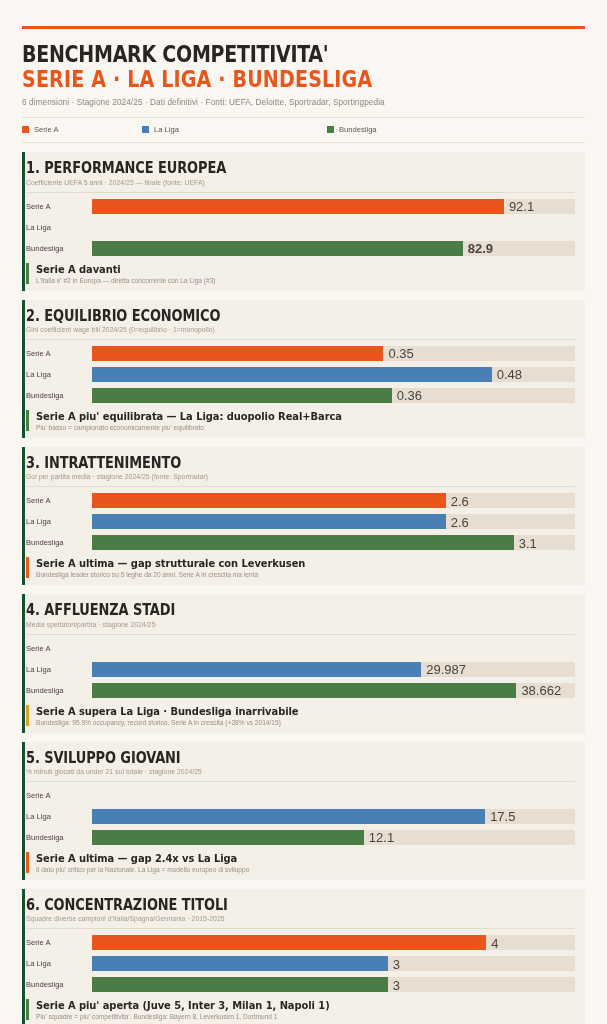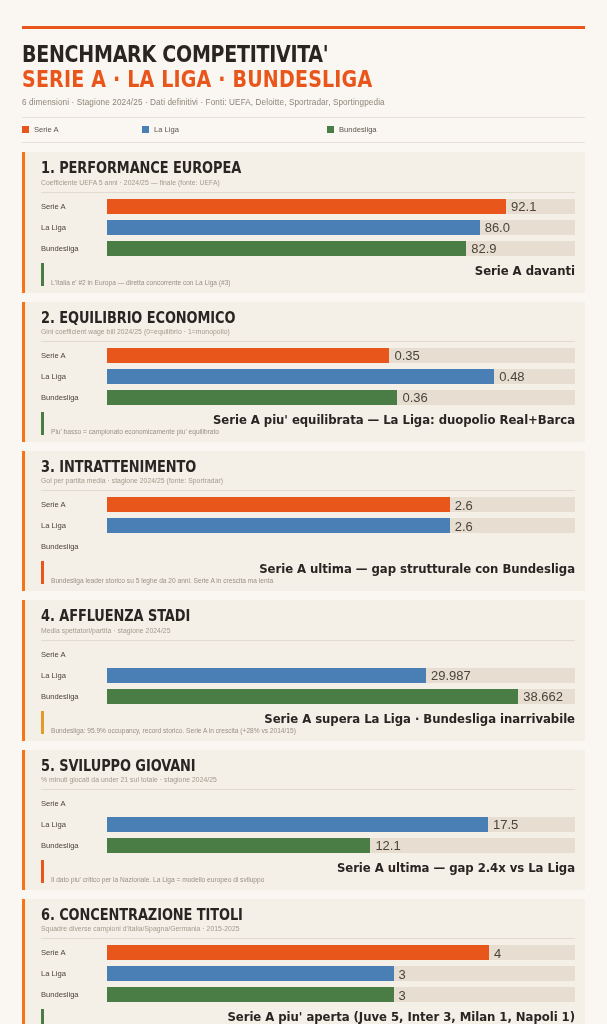--- a/index.html
+++ b/index.html
@@ -38,23 +38,23 @@
     margin-top: 10px; padding: 7px 0 8px 0;
     border-top: 1px solid #e6e0d6; border-bottom: 1px solid #e6e0d6;
   }
   .legend-item { display: flex; align-items: center; font-size: 7.6px; color: #5d564d; }
   .legend-item:nth-child(1) { width: 120px; }
   .legend-item:nth-child(2) { width: 185px; }
   .sw { width: 7px; height: 7px; margin-right: 5px; display: inline-block; }
   
   .section {
     background: #f4efe7;
-    border-left: 3px solid #f97316;
+    border-left: 3px solid #14532d;
     margin-top: 9px;
-    padding: 8px 10px 7px 16px;
+    padding: 8px 10px 7px 1px;
   }
   .sec-title {
     font-family: "DejaVu Sans Condensed", "Liberation Sans Narrow", "Liberation Sans", sans-serif;
     font-weight: 700; font-size: 15.5px; color: #2a2522;
     letter-spacing: -0.1px; line-height: 1.05;
     transform: scaleX(0.93); transform-origin: left center;
   }
   .sec-sub { font-size: 6.8px; color: #a39a8c; margin-top: 2px; letter-spacing: .05px; }
   .rows { margin-top: 6px; border-top: 1px solid #e2dbd0; padding-top: 4px; }
   .row { display: flex; align-items: center; height: 19px; margin-bottom: 2px; }
@@ -67,21 +67,21 @@
   .val {
     position: absolute; top: 50%; transform: translateY(-50%);
     font-size: 13px; color: #4a443c; white-space: nowrap;
   }
   
   .callout { margin-top: 5px; padding-left: 7px; border-left: 3px solid #4a7c45; }
   .callout.neg { border-left-color: #E8561B; }
   .callout.warn { border-left-color: #E39B2A; }
   .callout-head {
     font-family: "DejaVu Sans Condensed", "Liberation Sans Narrow", "Liberation Sans", sans-serif;
-    font-weight: 700; font-size: 13px; color: #2a2522; letter-spacing: -.05px; text-align: right;
+    font-weight: 700; font-size: 11px; color: #2a2522; letter-spacing: -.05px;
   }
   .callout-note { font-size: 6.6px; color: #9a9185; margin-top: 1px; }
   
   .score-wrap { margin-top: 11px; border-top: 1px solid #e6e0d6; padding-top: 9px; }
 </style>
 </head>
 <body>
 
 <div class="page">
 
@@ -113,30 +113,26 @@
         <div class="rows">
           <div class="row">
             <div class="row-label">Serie A</div>
             <div class="track">
               <div class="bar" style="width: 85.2778%; background: rgb(232, 86, 27);"></div>
               <div class="val" style="left: calc(85.2778% + 5px);">92.1</div>
             </div>
           </div>
           <div class="row">
             <div class="row-label">La Liga</div>
-            <div class="track">
-              <div class="bar" style="width: 79.6296%; background: rgb(74, 127, 181);"></div>
-              <div class="val" style="left: calc(79.6296% + 5px);">86.0</div>
-            </div>
           </div>
           <div class="row">
             <div class="row-label">Bundesliga</div>
             <div class="track">
               <div class="bar" style="width: 76.7593%; background: rgb(74, 124, 69);"></div>
-              <div class="val" style="left: calc(76.7593% + 5px);">82.9</div>
+              <div class="val" style="left: calc(76.7593% + 5px); font-weight: bold;">82.9</div>
             </div>
           </div>
         </div>
         <div class="callout ">
           <div class="callout-head">Serie A davanti</div>
           <div class="callout-note">L'Italia e' #2 in Europa — diretta concorrente con La Liga (#3)</div>
         </div>
       </div>
       <div class="section">
         <div class="sec-title">2. EQUILIBRIO ECONOMICO</div>
@@ -182,24 +178,28 @@
           </div>
           <div class="row">
             <div class="row-label">La Liga</div>
             <div class="track">
               <div class="bar" style="width: 73.2394%; background: rgb(74, 127, 181);"></div>
               <div class="val" style="left: calc(73.2394% + 5px);">2.6</div>
             </div>
           </div>
           <div class="row">
             <div class="row-label">Bundesliga</div>
+            <div class="track">
+              <div class="bar" style="width: 87.3239%; background: rgb(74, 124, 69);"></div>
+              <div class="val" style="left: calc(87.3239% + 5px);">3.1</div>
+            </div>
           </div>
         </div>
         <div class="callout neg">
-          <div class="callout-head">Serie A ultima — gap strutturale con Bundesliga</div>
+          <div class="callout-head">Serie A ultima — gap strutturale con Leverkusen</div>
           <div class="callout-note">Bundesliga leader storico su 5 leghe da 20 anni. Serie A in crescita ma lenta</div>
         </div>
       </div>
       <div class="section">
         <div class="sec-title">4. AFFLUENZA STADI</div>
         <div class="sec-sub">Media spettatori/partita · stagione 2024/25</div>
         <div class="rows">
           <div class="row">
             <div class="row-label">Serie A</div>
           </div>

